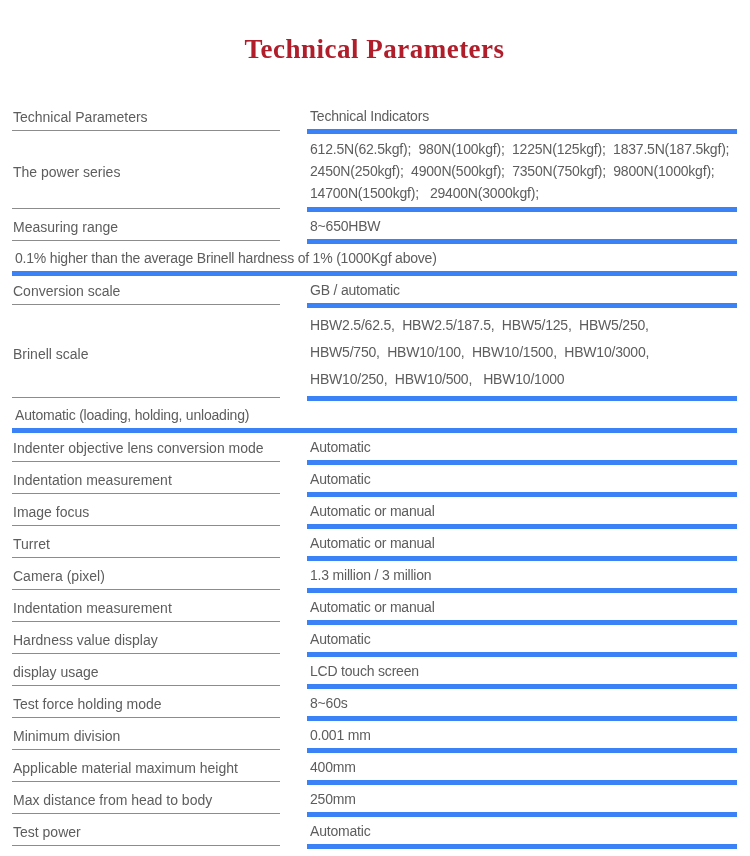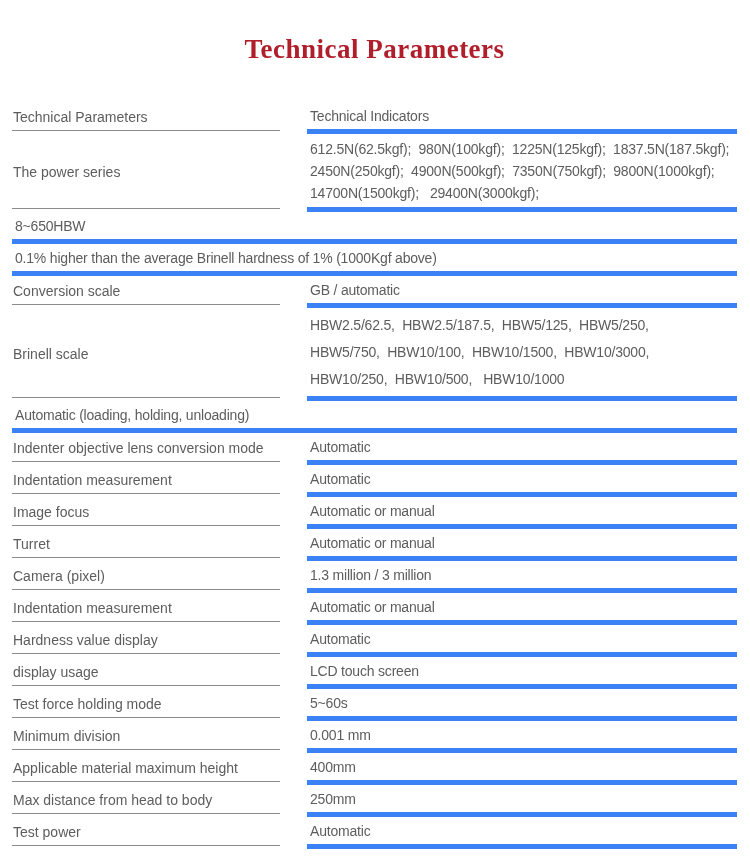--- a/index.html
+++ b/index.html
@@ -66,20 +66,23 @@
           <span>The power series</span>
         </div>
       <div class="cell-right lines-tight">
         <div class="vline">612.5N(62.5kgf);  980N(100kgf);  1225N(125kgf);  1837.5N(187.5kgf);</div>
         <div class="vline">2450N(250kgf);  4900N(500kgf);  7350N(750kgf);  9800N(1000kgf);</div>
         <div class="vline">14700N(1500kgf);   29400N(3000kgf);</div>
       </div>
     </div>
 
     <div class="row">
+      <div class="cell-left">
+          <span>Measuring range</span>
+        </div>
       <div class="cell-right">
           <div class="vline">8~650HBW</div>
         </div>
     </div>
 
     <div class="row">
       <div class="cell-right">
           <div class="vline">0.1% higher than the average Brinell hardness of 1% (1000Kgf above)</div>
         </div>
     </div>
@@ -180,21 +183,21 @@
       <div class="cell-right">
           <div class="vline">LCD touch screen</div>
         </div>
     </div>
 
     <div class="row">
       <div class="cell-left">
           <span>Test force holding mode</span>
         </div>
       <div class="cell-right">
-          <div class="vline">5~60s</div>
+          <div class="vline">8~60s</div>
         </div>
     </div>
 
     <div class="row">
       <div class="cell-left">
           <span>Minimum division</span>
         </div>
       <div class="cell-right">
           <div class="vline">0.001 mm</div>
         </div>

